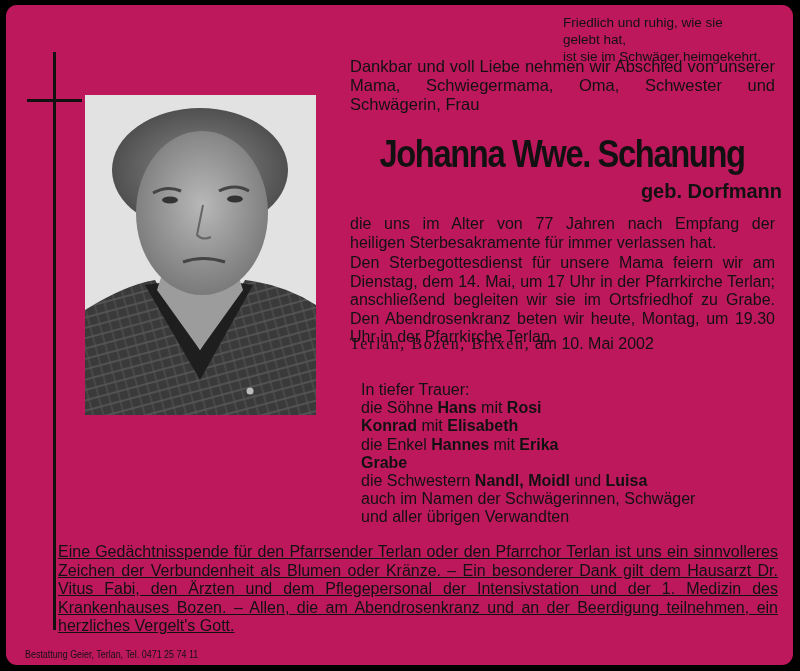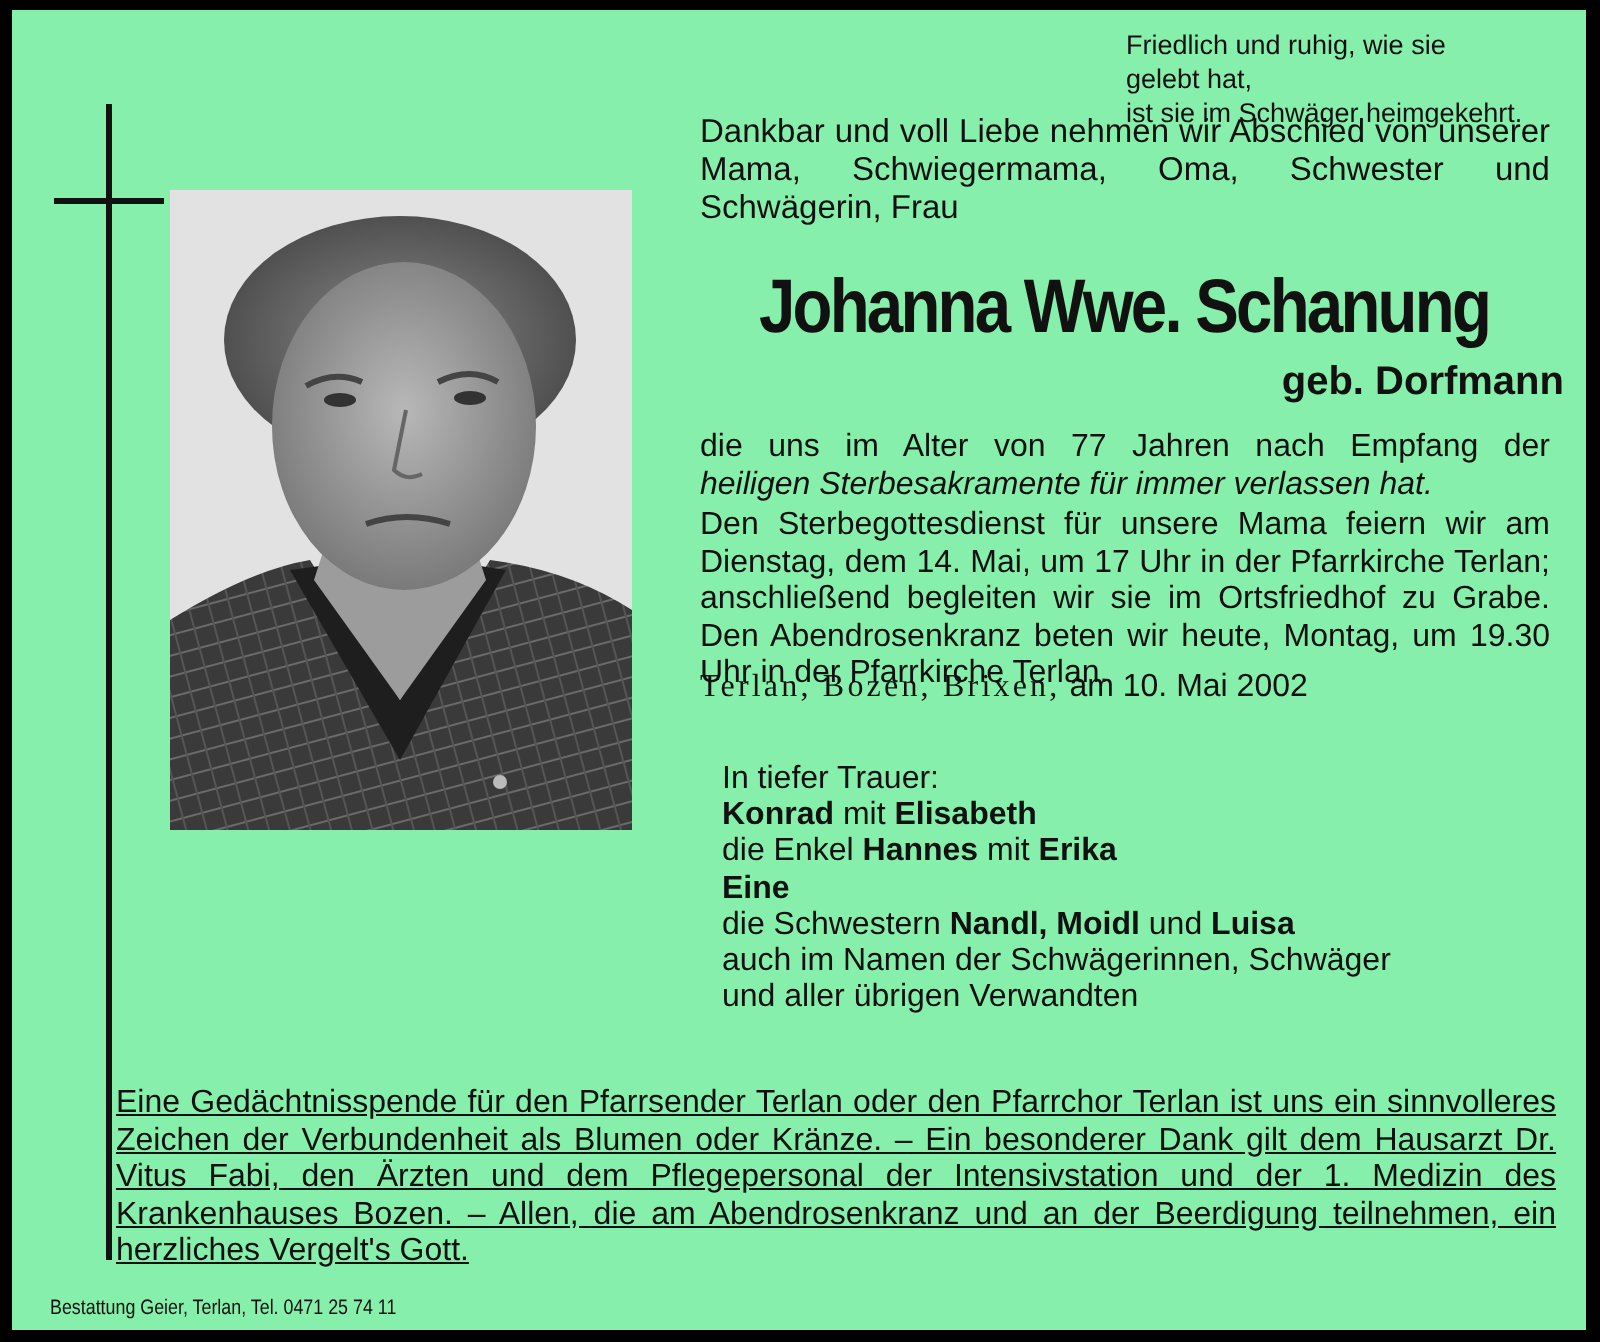--- a/index.html
+++ b/index.html
@@ -1,20 +1,21 @@
 <!DOCTYPE html>
 <html><head>
   <meta charset="utf-8">
   <style>
     html, body { margin: 0; padding: 0; background: #000; }
     body { width: 800px; height: 671px; position: relative; overflow: hidden; }
     .frame {
       position: absolute; left: 6px; top: 5px; width: 787px; height: 660px;
-      background: #86efac; color: #111;
+      background: #be185d; color: #111;
       font-family: "Liberation Sans", sans-serif;
+      border-radius: 11px;
     }
     .cross-v { position: absolute; left: 47px; top: 47px; width: 3px; height: 578px; background: #111; }
     .cross-h { position: absolute; left: 21px; top: 94px; width: 55px; height: 3px; background: #111; }
     .photo {
       position: absolute; left: 79px; top: 90px; width: 231px; height: 320px;
       background: #e4e4e4; overflow: hidden;
     }
     .motto {
       position: absolute; right: 30px; top: 9px; width: 200px;
       font-size: 13.5px; line-height: 17px; text-align: left;
@@ -29,21 +30,21 @@
       transform: scaleX(0.86); transform-origin: center;
     }
     .maiden {
       position: absolute; left: 336px; top: 174px; width: 440px; text-align: right;
       font-size: 20px; font-weight: bold; line-height: 24px;
     }
     .body1 {
       position: absolute; left: 344px; top: 210px; width: 425px;
       font-size: 16px; line-height: 18.5px; text-align: justify; text-align-last: justify;
     }
-    .body1 .last { text-align-last: left; font-style: italic; }
+    .body1 .last { text-align-last: left; }
     .body2 {
       position: absolute; left: 344px; top: 249px; width: 425px;
       font-size: 16px; line-height: 18.5px; text-align: justify;
     }
     .place {
       position: absolute; left: 344px; top: 329px; width: 425px;
       font-size: 16px; line-height: 19px;
     }
     .place .spaced { letter-spacing: 1.6px; font-family: Liberation Serif, serif; }
     .mourners {
@@ -126,23 +127,24 @@
   </div>
 
   <div class="body2">Den Sterbegottesdienst für unsere Mama feiern wir am Dienstag, dem 14. Mai, um 17 Uhr in der Pfarrkirche Terlan; anschließend begleiten wir sie im Ortsfriedhof zu Grabe. Den Abendrosenkranz beten wir heute, Montag, um 19.30 Uhr in der Pfarrkirche Terlan.</div>
 
   <div class="place">
     <span class="spaced">Terlan, Bozen, Brixen,</span><span> am 10. Mai 2002</span>
   </div>
 
   <div class="mourners">
     <span class="line">In tiefer Trauer:</span>
+    <span class="line"><span>die Söhne </span><b>Hans</b><span> mit </span><b>Rosi</b></span>
     <span class="line"><span></span><b>Konrad</b><span> mit </span><b>Elisabeth</b></span>
     <span class="line"><span>die Enkel </span><b>Hannes</b><span> mit </span><b>Erika</b></span>
-    <span class="line"><span></span><b>Eine</b><span></span><b></b></span>
+    <span class="line"><span></span><b>Grabe</b><span></span><b></b></span>
     <span class="line"><span>die Schwestern </span><b>Nandl, Moidl</b><span> und </span><b>Luisa</b></span>
     <span class="line">auch im Namen der Schwägerinnen, Schwäger</span>
     <span class="line">und aller übrigen Verwandten</span>
   </div>
 
   <div class="thanks">Eine Gedächtnisspende für den Pfarrsender Terlan oder den Pfarrchor Terlan ist uns ein sinnvolleres Zeichen der Verbundenheit als Blumen oder Kränze. – Ein besonderer Dank gilt dem Hausarzt Dr. Vitus Fabi, den Ärzten und dem Pflegepersonal der Intensivstation und der 1. Medizin des Krankenhauses Bozen. – Allen, die am Abendrosenkranz und an der Beerdigung teilnehmen, ein herzliches Vergelt's Gott.</div>
 
   <div class="footer">Bestattung Geier, Terlan, Tel. 0471 25 74 11</div>
 </div>
 

